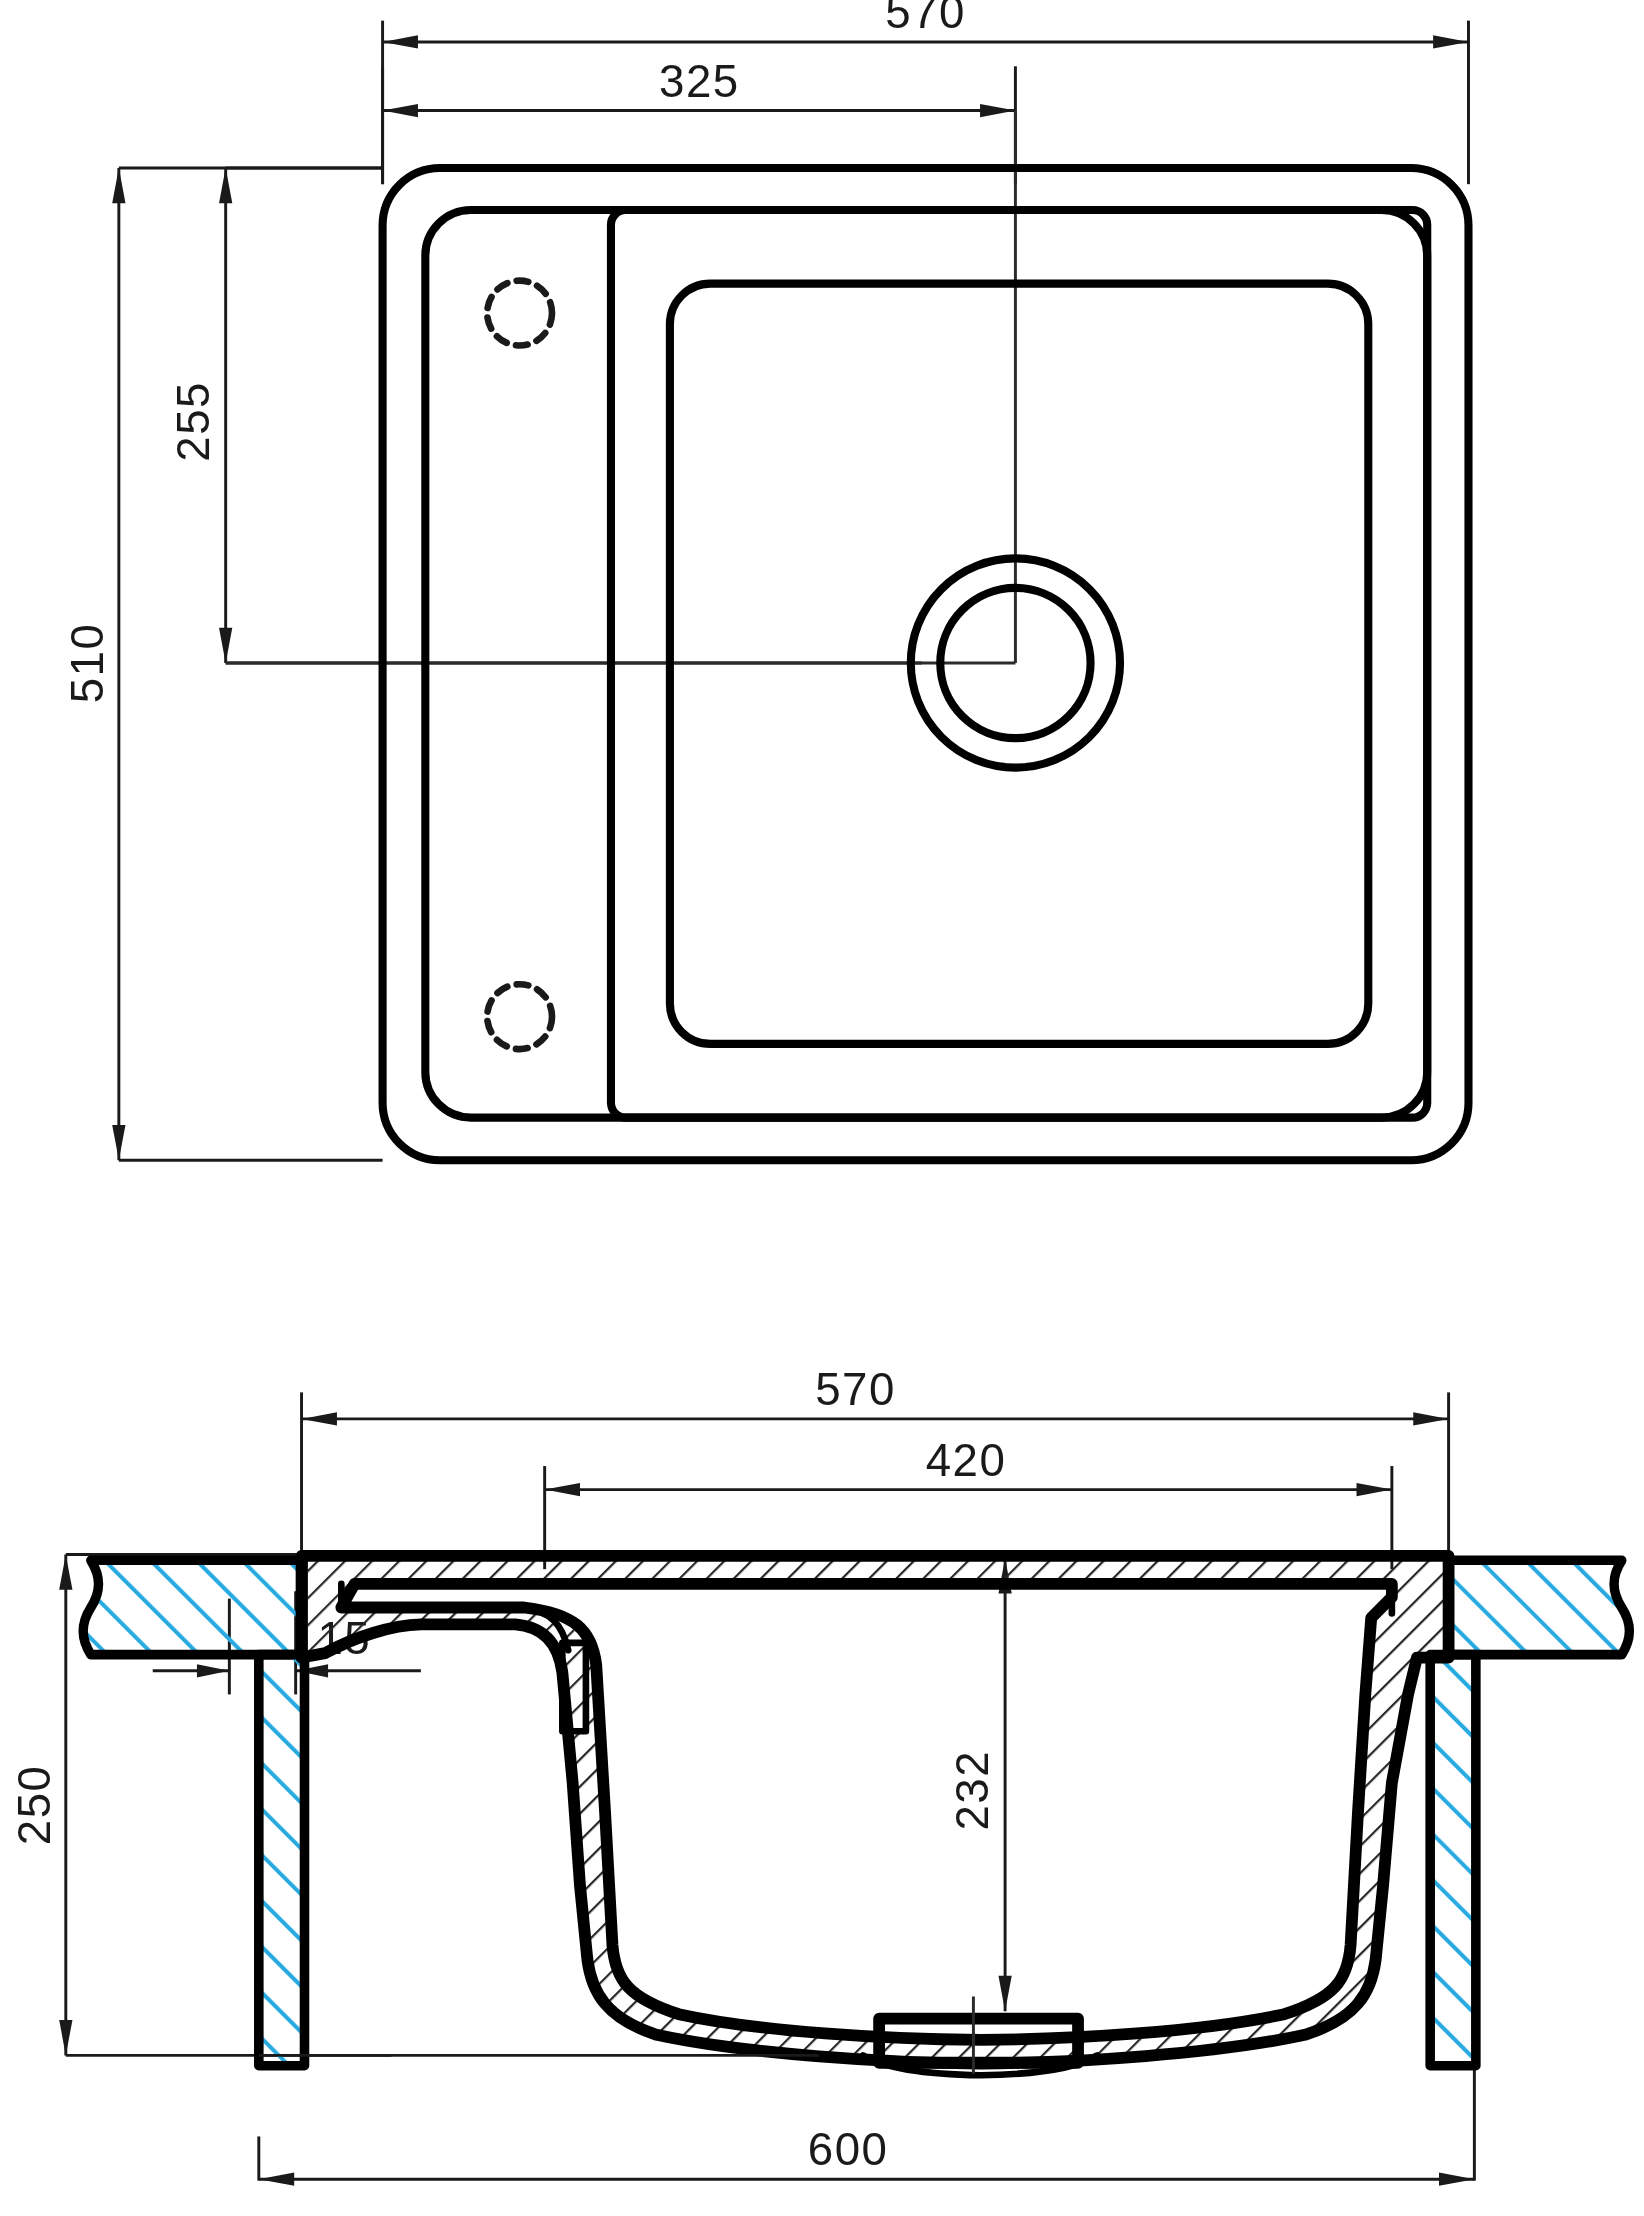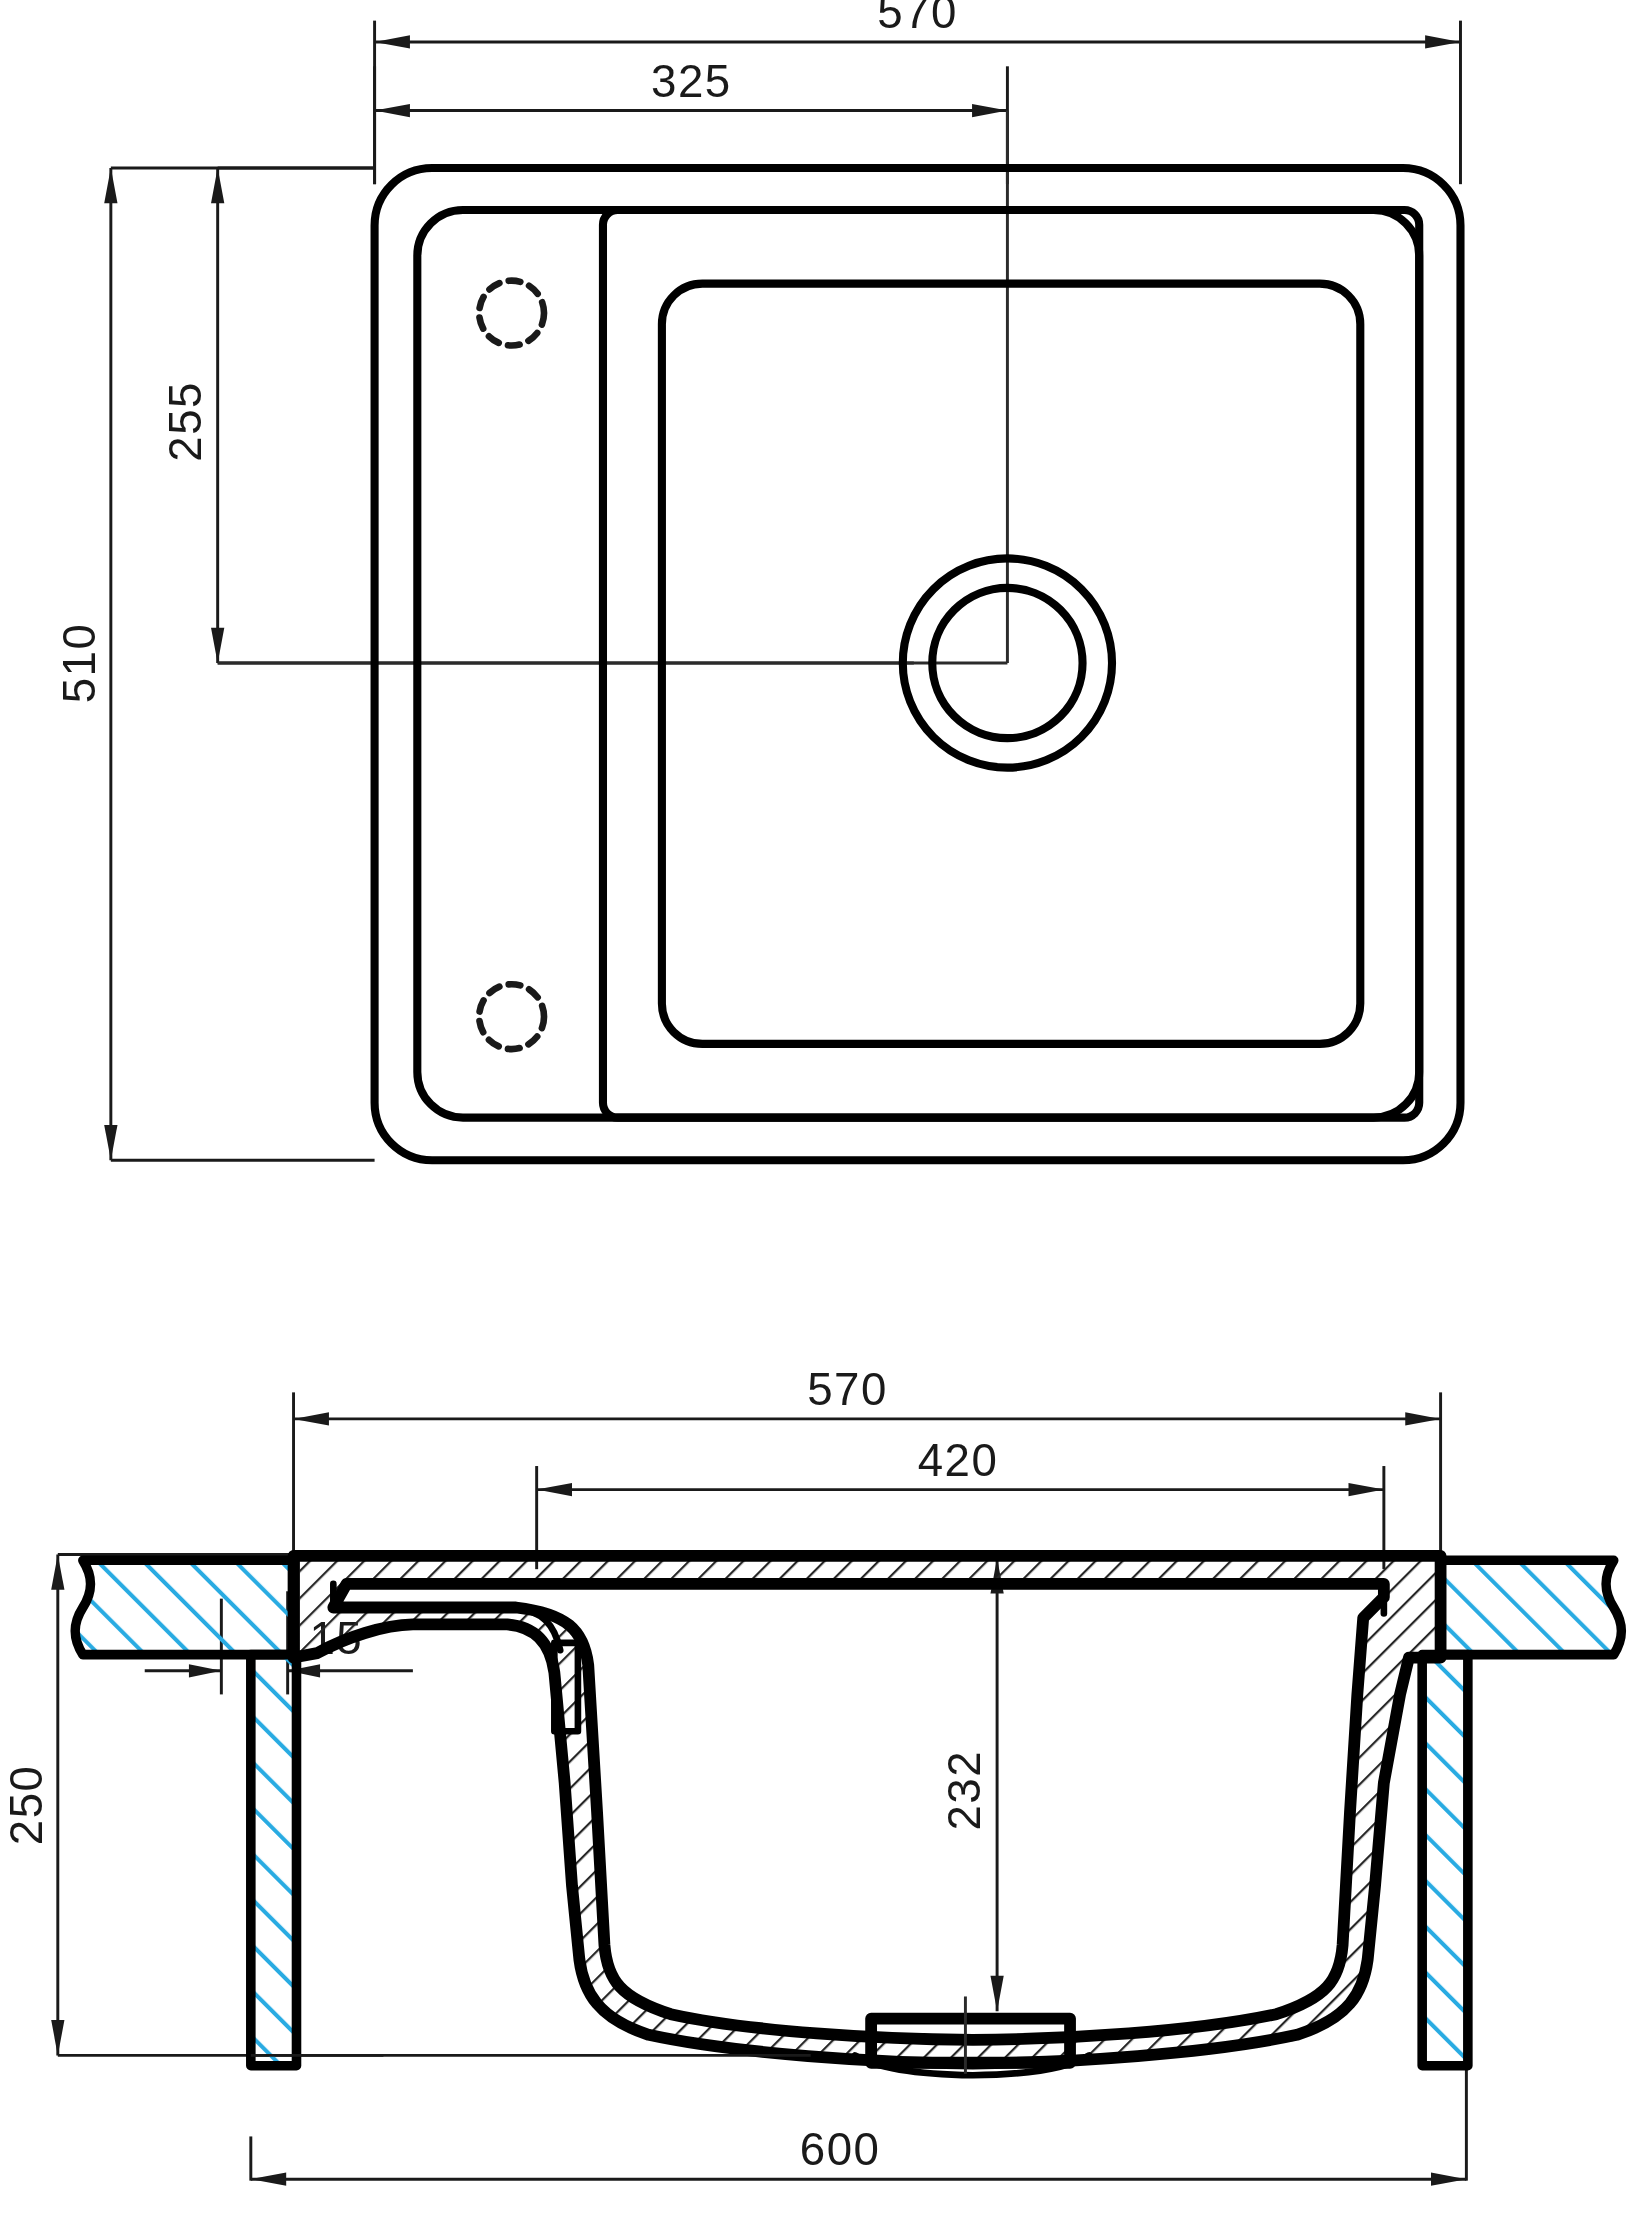--- a/index.html
+++ b/index.html
@@ -11,20 +11,21 @@
   body {
     width: 1645px;
     height: 2216px;
     font-family: "Liberation Sans", sans-serif;
     overflow: hidden;
   }
   #drawing-root {
     position: relative;
     width: 1453px;
     height: 2216px;
+    padding-left: 8px;
   }
   svg.sheet {
     display: block;
     width: 1645px;
     height: 2216px;
   }
   .dim-text {
     font-family: "Liberation Sans", sans-serif;
     font-size: 62px;
     fill: #1a1a1a;

